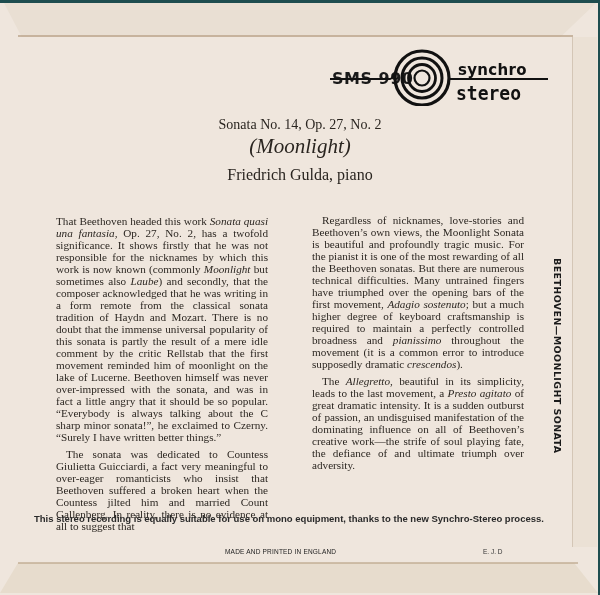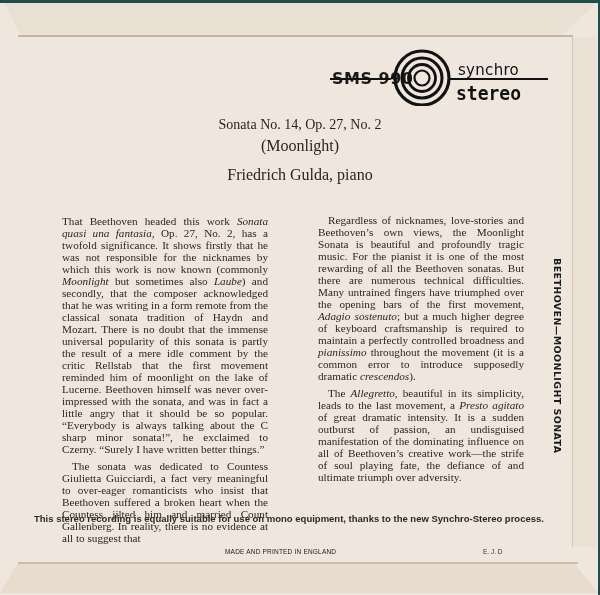--- a/index.html
+++ b/index.html
@@ -35,39 +35,39 @@
       background: #c1ab92; opacity: .7;
     }
     .catno {
       position: absolute; left: 332px; top: 69px;
       font-family: "DejaVu Sans", sans-serif; font-weight: bold;
       font-size: 16px; color: #1a1a1a; letter-spacing: .5px;
     }
     .logo { position: absolute; left: 330px; top: 48px; width: 220px; height: 58px; }
     .logo-synchro {
       position: absolute; left: 458px; top: 61px;
-      font-family: "DejaVu Sans", sans-serif; font-weight: normal;
+      font-family: "DejaVu Sans", sans-serif; font-weight: bold;
       font-size: 15px; color: #111; letter-spacing: .3px;
     }
     .logo-stereo {
       position: absolute; left: 456px; top: 81px;
       font-family: "DejaVu Sans Mono", monospace; font-weight: bold;
       font-size: 20px; color: #111; transform: scaleX(.9); transform-origin: left;
     }
     .title-block { position: absolute; left: 100px; top: 113px; width: 400px; text-align: center; color: #2a2520; }
     .composer { font-family: "Liberation Serif", serif; font-size: 24px; letter-spacing: 6px; line-height: 28px; }
     .work { font-family: "Liberation Serif", serif; font-size: 14px; line-height: 22px; margin-top: 1px; }
-    .nickname { font-family: "Liberation Serif", serif; font-size: 16px; line-height: 20px; }
+    .nickname { font-family: "Liberation Serif", serif; font-style: italic; font-size: 21px; line-height: 20px; }
     .performer { font-family: "Liberation Serif", serif; font-size: 16px; line-height: 24px; margin-top: 7px; }
     .col {
       position: absolute; top: 215px; width: 224px;
       font-family: "Liberation Serif", serif; font-size: 11.2px; line-height: 12px;
       color: #2c2722; text-align: justify;
     }
-    .col p { margin: 0 0 5px 18px; text-indent: 0; }
+    .col p { margin: 0 0 5px 12px; text-indent: 0; }
     .col p.indent { text-indent: 10px; }
     .col-left { left: 44px; }
     .col-right { left: 300px; top: 214px; }
     .spine {
       position: absolute; left: 547px; top: 258px; width: 16px; height: 190px;
       writing-mode: vertical-rl;
       font-family: "DejaVu Sans", sans-serif; font-weight: bold; font-size: 9.5px;
       color: #1a1a1a; letter-spacing: .4px; white-space: nowrap;
     }
     .notice {

